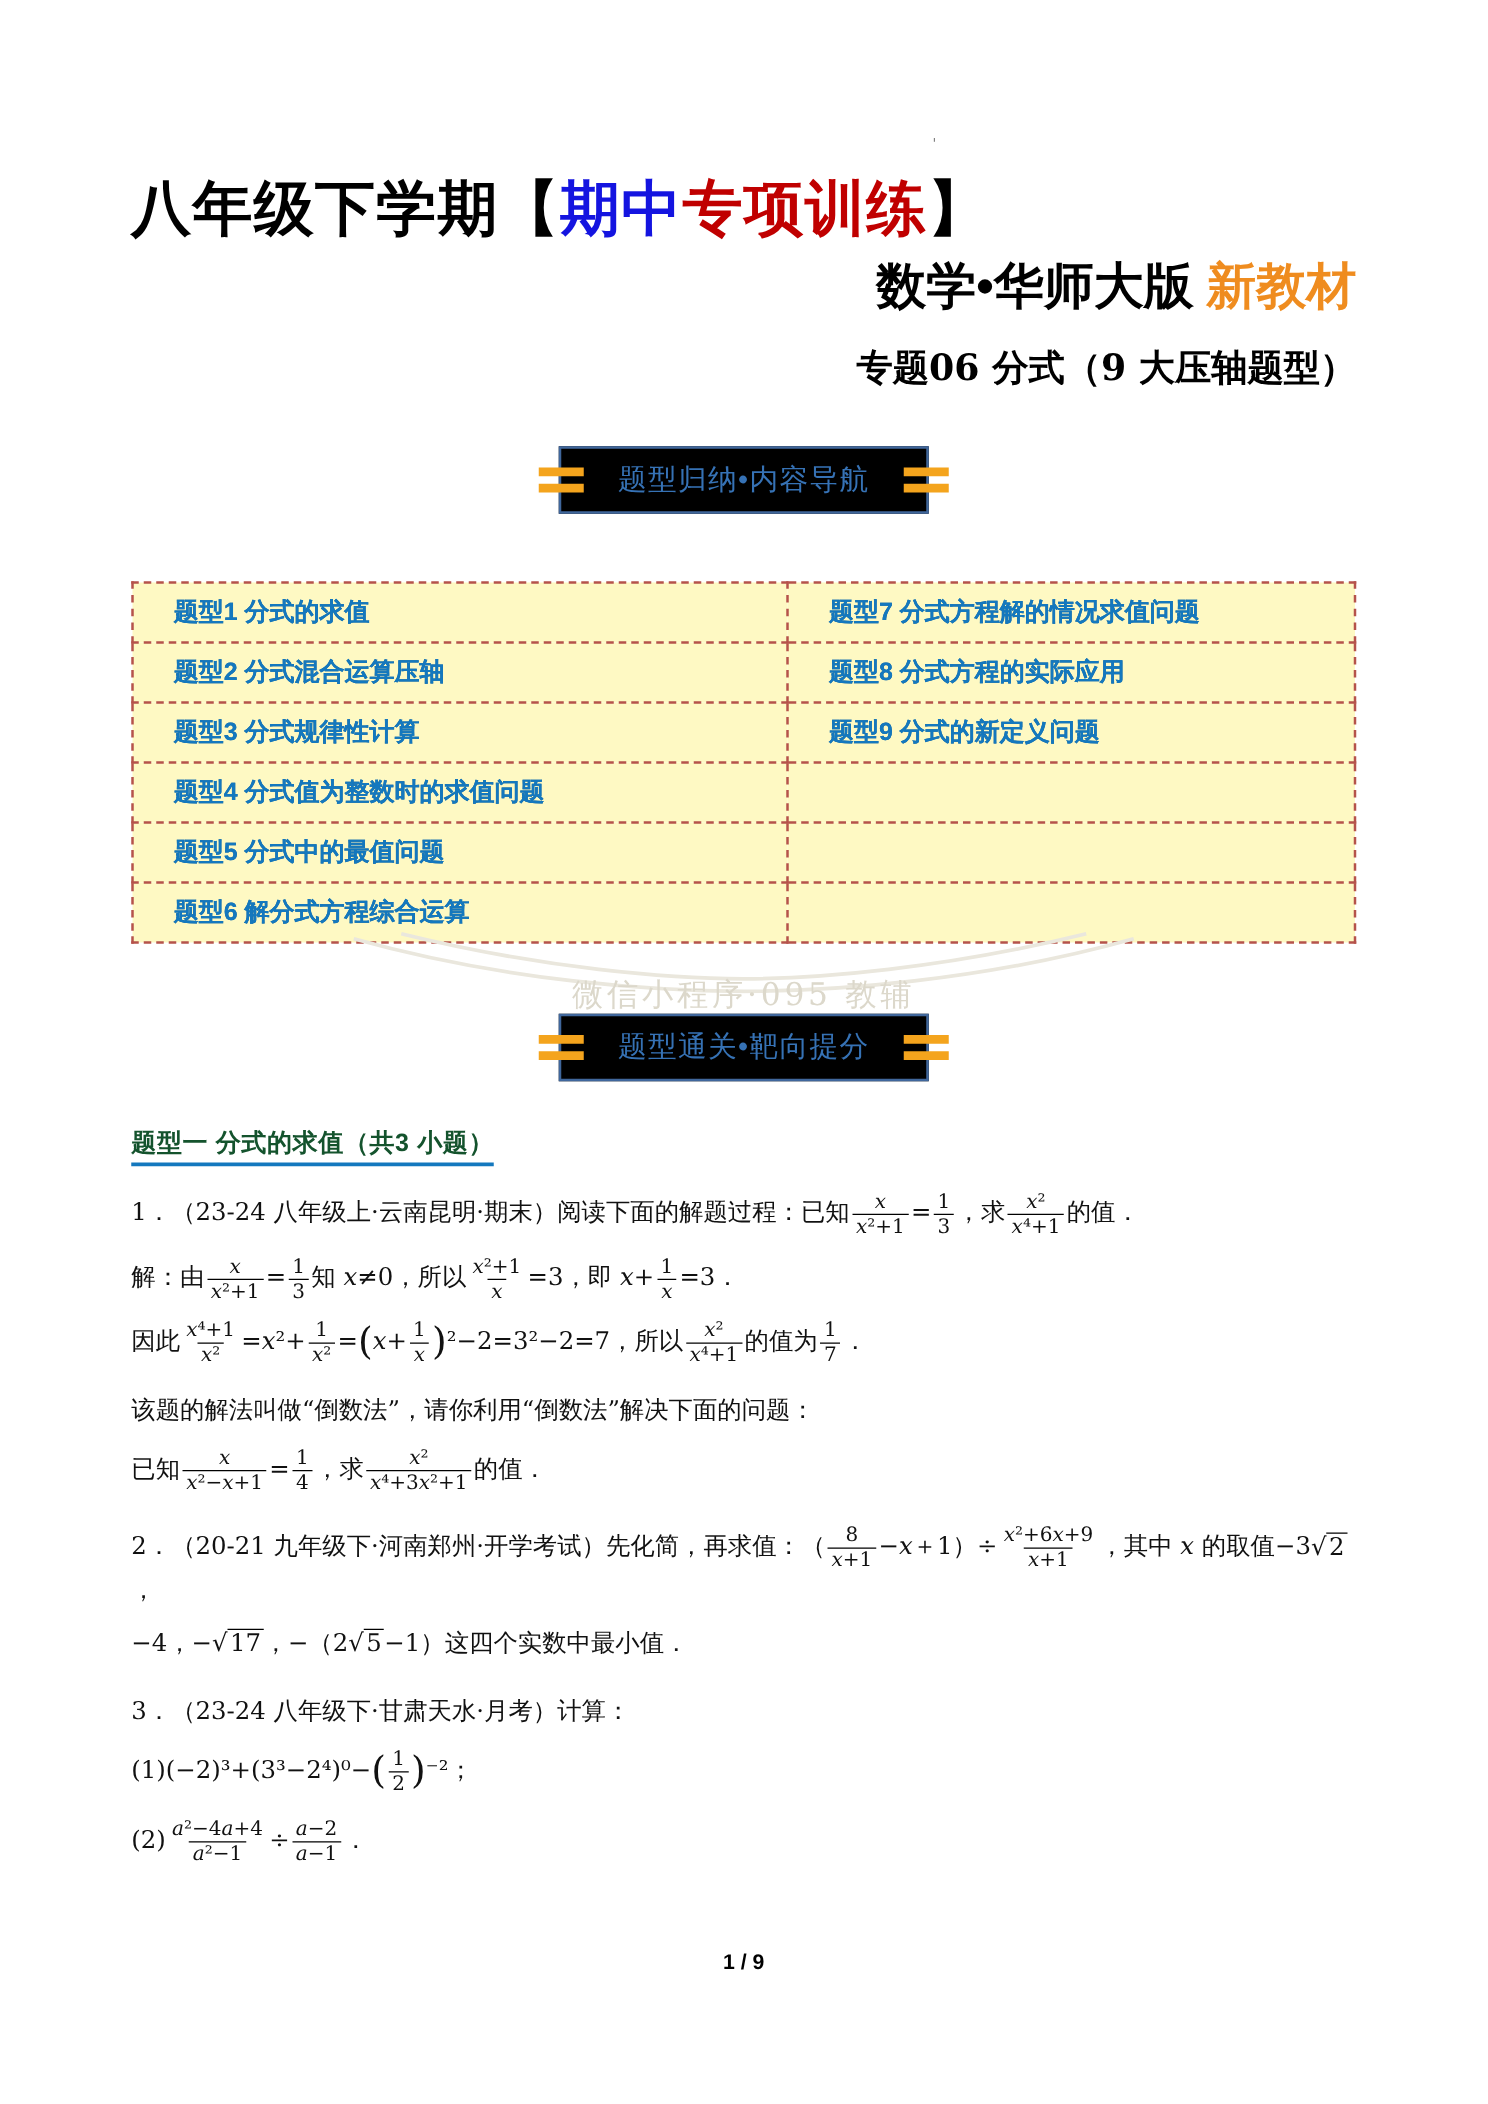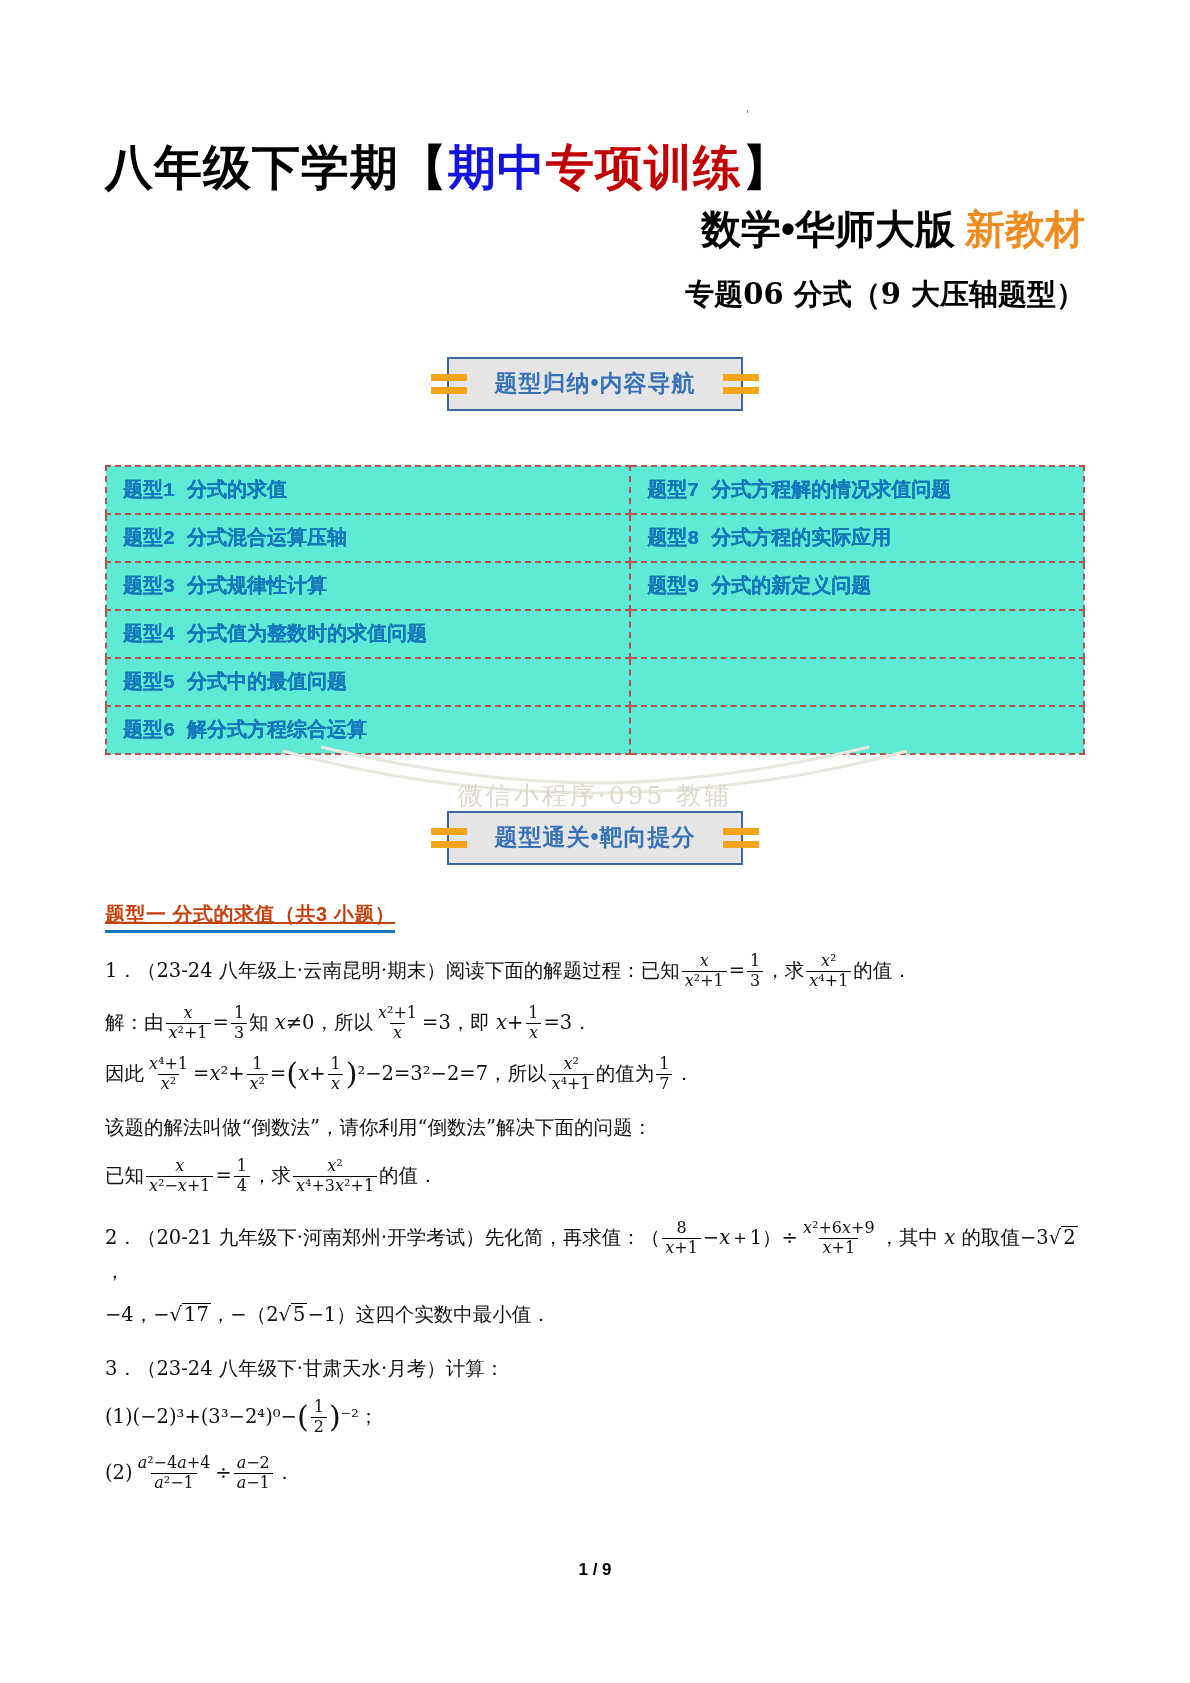--- a/index.html
+++ b/index.html
@@ -46,25 +46,25 @@
     font-weight:bold;
     font-size:29px;
     color:#000;
   }
   
   .banner{
     position:relative;
     width:292px;
     margin:0 auto;
     border:2px solid #40679c;
-    background:#e5e5e5;
+    background:#000000;
     text-align:center;
     padding:9px 0 10px 0;
     font-family:"Liberation Sans","DejaVu Sans",sans-serif;
-    font-weight:bold;
+    font-weight:normal;
     font-size:23px;
     color:#3672b5;
     letter-spacing:1px;
   }
   .banner-nav{margin-top:42px;}
   .bars{
     position:absolute;top:50%;transform:translateY(-50%);
     width:36px;display:flex;flex-direction:column;gap:6px;
   }
   .bars span{display:block;height:7px;background:#f4a41d;}
@@ -72,24 +72,24 @@
   .bars.right{right:-18px;}
   
   .nav-table{
     width:100%;
     border-collapse:collapse;
     margin-top:54px;
     table-layout:fixed;
   }
   .nav-table td{
     border:2px dashed #b5534b;
-    background:#5eead4;
+    background:#fef9c3;
     height:46px;
-    padding:0 16px;
-    font-family:Liberation Mono, monospace;
+    padding:0 32px;
+    font-family:Liberation Sans, sans-serif;
     font-weight:bold;
     font-size:20px;
     color:#1478be;
     text-shadow:0 0 .4px #0f5e96;
   }
   .nav-table col.c1{width:53.6%;}
   .nav-table col.c2{width:46.4%;}
   
   .mid{position:relative;padding-top:56px;}
   .wm-book{
@@ -103,25 +103,24 @@
     letter-spacing:3px;
     white-space:nowrap;
   }
   
   .sec{
     display:inline-block;
     margin-top:36px;
     font-family:"Liberation Sans","DejaVu Sans",sans-serif;
     font-weight:bold;
     font-size:20px;
-    color:#c2410c;
+    color:#14532d;
     border-bottom:3px solid #1478be;
     padding-bottom:2px;
     letter-spacing:.5px;
-    text-decoration:underline;
   }
   
   .para{
     margin:0;
     font-size:19.5px;
     line-height:1.5;
     color:#111;
   }
   .mt20{margin-top:20px;}
   .mt16{margin-top:16px;}

